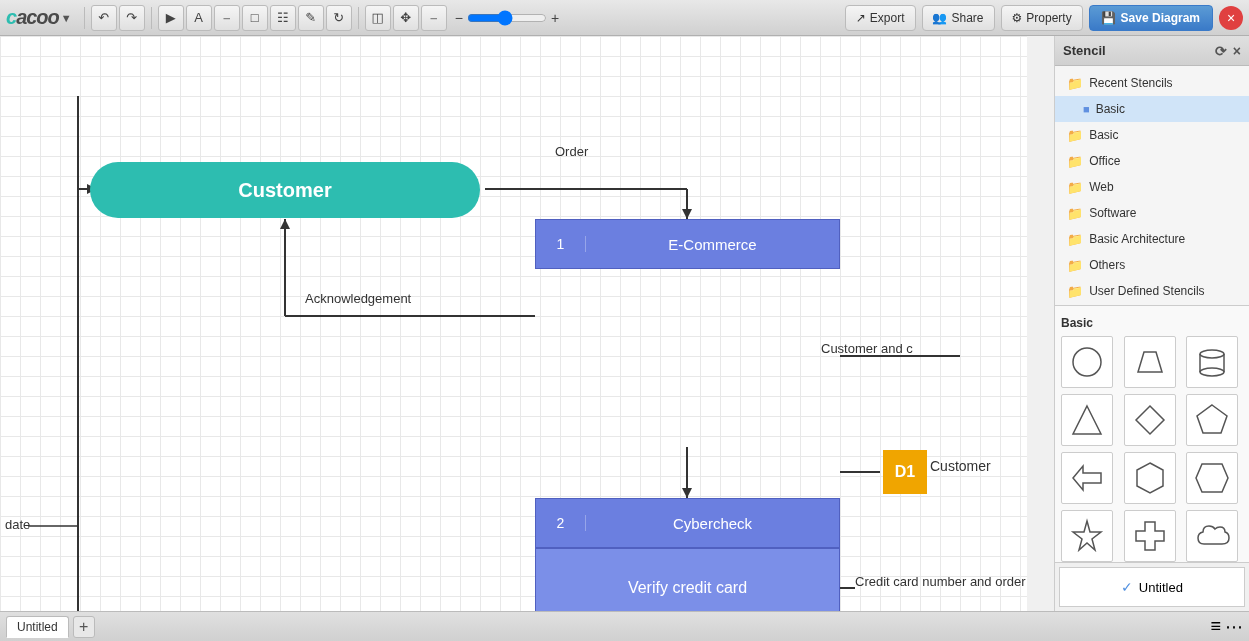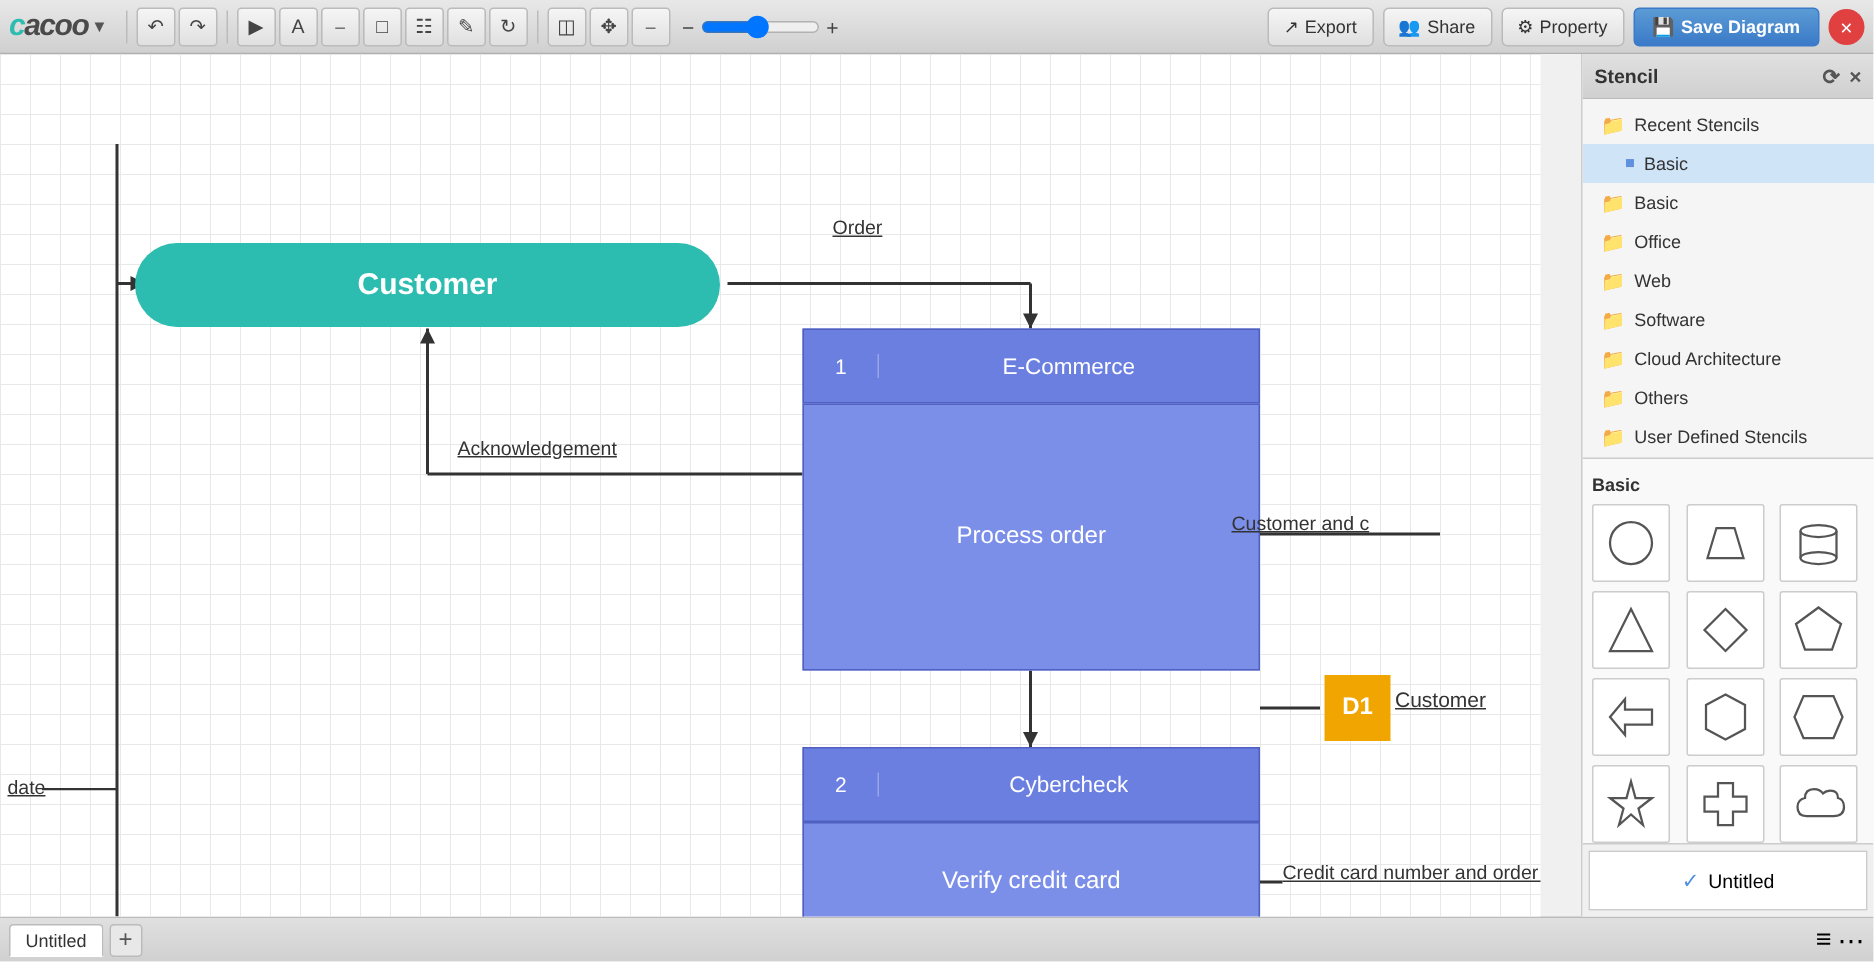--- a/index.html
+++ b/index.html
@@ -79,21 +79,20 @@
       position: relative;
       overflow: hidden;
     }
 
     
     .diagram-label {
       position: absolute;
       font-size: 13px;
       color: #333;
       white-space: nowrap;
-      text-decoration: underline;
     }
 
     
     .customer-pill {
       position: absolute;
       left: 90px; top: 126px;
       width: 390px; height: 56px;
       background: #2dbdb0;
       border-radius: 28px;
       display: flex; align-items: center; justify-content: center;
@@ -379,23 +378,20 @@
 
     <div class="diagram-label ack-label">
       <span>Acknowledgement</span>
     </div>
 
     <div class="ecommerce-box">
       <div class="box-num">1</div>
       <div class="box-title">E-Commerce</div>
     </div>
 
-    <div class="process-box">
-      <span>Process order</span>
-    </div>
 
     <div class="cybercheck-box">
       <div class="box-num">2</div>
       <div class="box-title">Cybercheck</div>
     </div>
 
     <div class="verify-box">
       <span>Verify credit card</span>
     </div>
 
@@ -449,21 +445,21 @@
       <div class="stencil-item">
         <span class="folder-icon">📁</span>
         <span>Web</span>
       </div>
       <div class="stencil-item">
         <span class="folder-icon">📁</span>
         <span>Software</span>
       </div>
       <div class="stencil-item">
         <span class="folder-icon">📁</span>
-        <span>Cloud Architecture</span>
+        <span>Basic Architecture</span>
       </div>
       <div class="stencil-item">
         <span class="folder-icon">📁</span>
         <span>Others</span>
       </div>
       <div class="stencil-item">
         <span class="folder-icon">📁</span>
         <span>User Defined Stencils</span>
       </div>
     </div>

